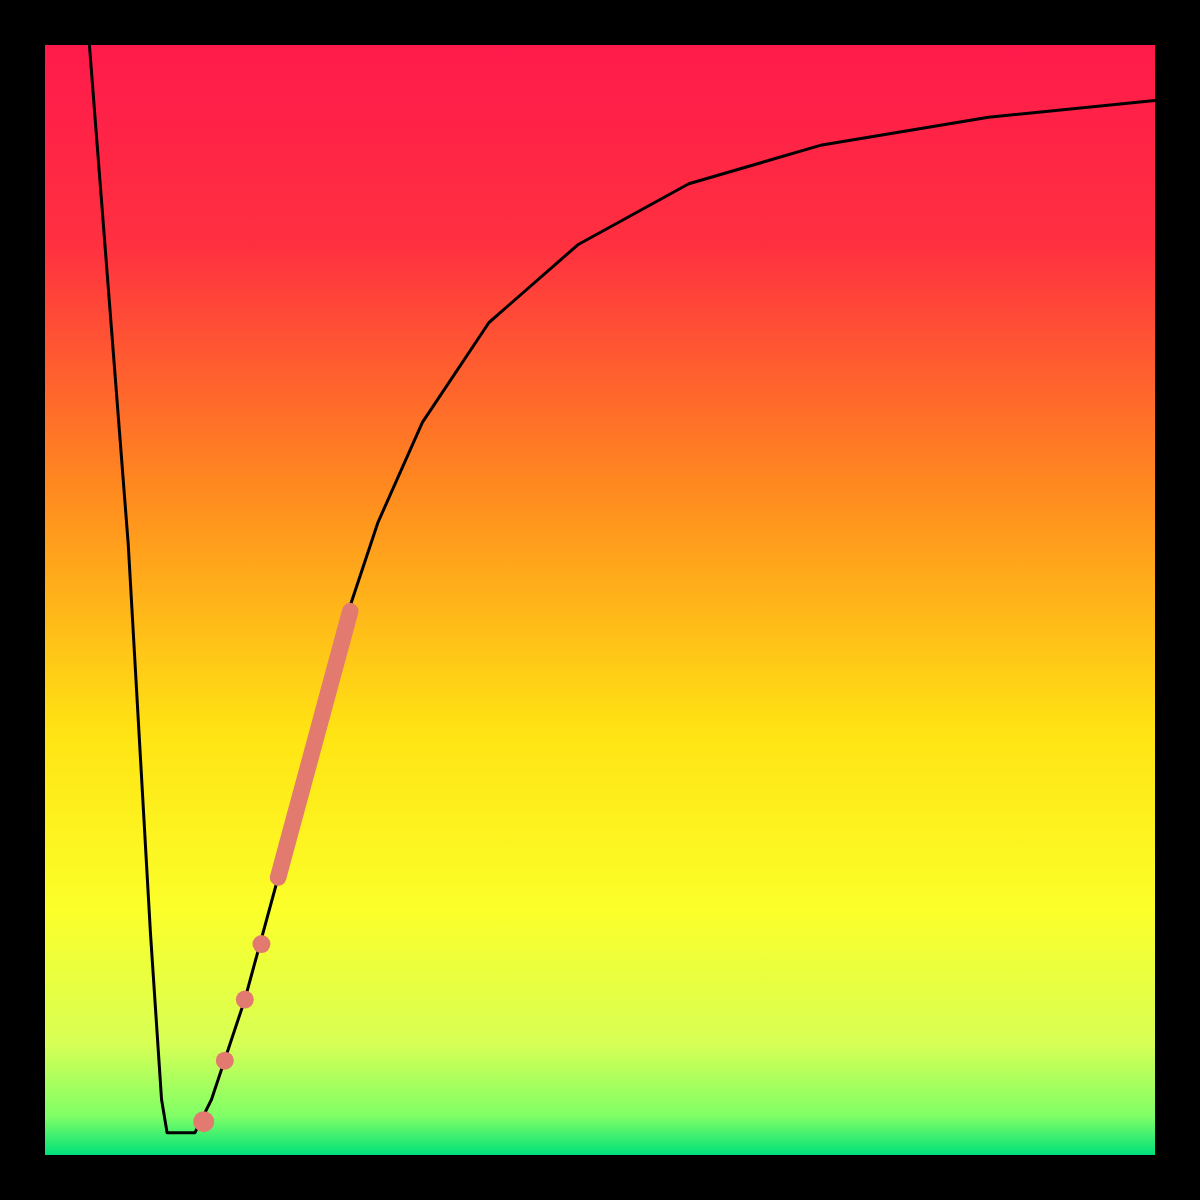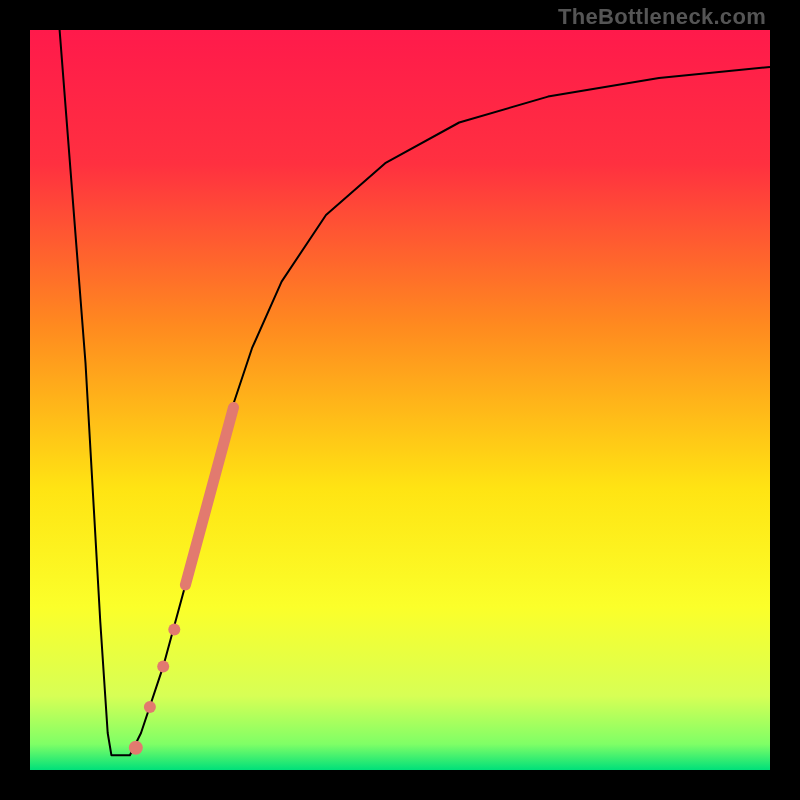--- a/index.html
+++ b/index.html
@@ -33,21 +33,20 @@
     font-weight: 600;
     letter-spacing: 0.3px;
     user-select: none;
   }
   svg { display: block; }
 </style>
 </head>
 <body>
 
 <div class="frame">
-  <div class="watermark">TheBottleneck.com</div>
   <div class="plot">
     <svg id="chart-svg" width="740" height="740" viewBox="0 0 740 740">
       <defs>
         <linearGradient id="bg-grad" x1="0" y1="0" x2="0" y2="1">
             <stop offset="0%" stop-color="#ff1a4b"></stop>
             <stop offset="18%" stop-color="#ff3040"></stop>
             <stop offset="40%" stop-color="#ff8a1f"></stop>
             <stop offset="62%" stop-color="#ffe413"></stop>
             <stop offset="78%" stop-color="#fbff2a"></stop>
             <stop offset="90%" stop-color="#d7ff55"></stop>

